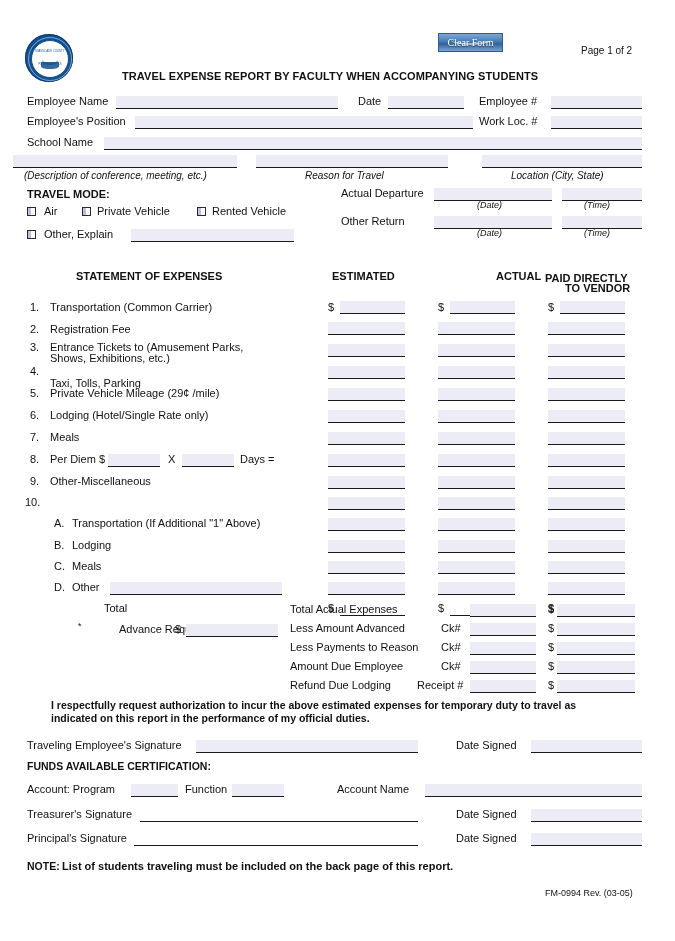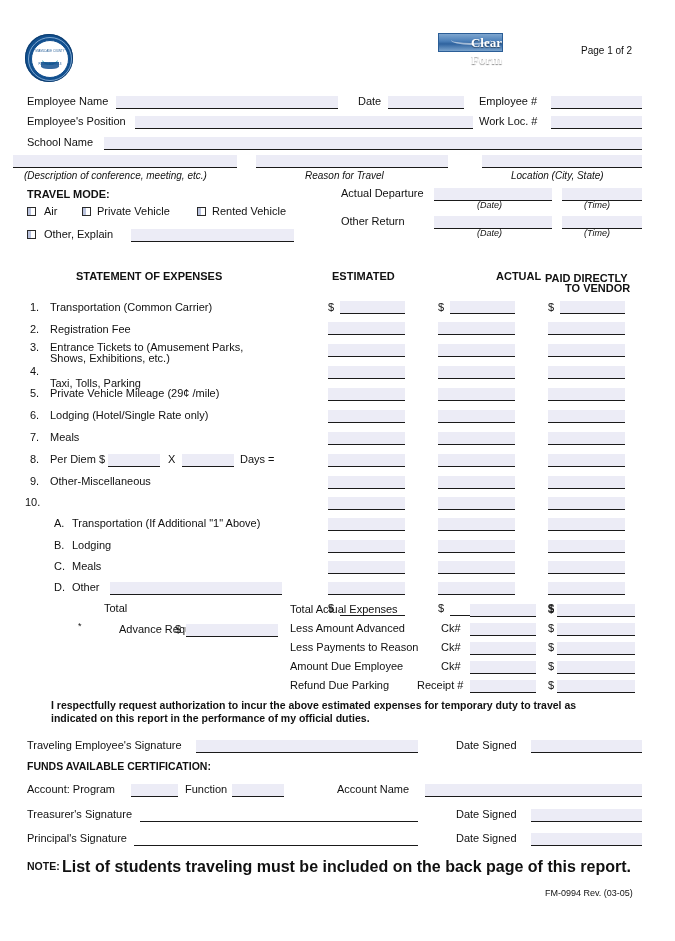--- a/index.html
+++ b/index.html
@@ -50,21 +50,21 @@
         font-size:2.6px;color:#12508f;letter-spacing:.1px;}
   .seal .txt2{position:absolute;left:0;top:22px;width:36px;text-align:center;
         font-size:2.6px;color:#12508f;}
 
   
   .clearbtn{
     position:absolute;width:63px;height:17px;
     background:linear-gradient(180deg,#7fa6cf 0%,#4b7fb8 42%,#2f639f 58%,#7aa3cd 100%);
     border:1px solid #2b5e97;
     color:#ffffff;font-family:"Liberation Serif","DejaVu Serif",serif;
-    font-size:13px;font-weight:bold;text-align:right;line-height:17px;
+    font-size:10px;font-weight:normal;text-align:center;line-height:17px;
     text-shadow:0 1px 1px rgba(0,0,0,.45);
     cursor:pointer;
   }
   .clearbtn .swoosh{
     position:absolute;left:12px;top:1px;width:40px;height:8px;
     border-bottom:2px solid rgba(255,255,255,.55);border-radius:0 0 70% 70%;
     pointer-events:none;
   }
 </style>
 </head>
@@ -82,20 +82,21 @@
     </div>
   </div>
 
   <div class="clearbtn" style="left:438px;top:33px;">
     <span class="swoosh"></span>
     <span>Clear Form</span>
   </div>
 
   <div class="abs txt" style="left:581px;top:44px;font-size:10px;">Page 1 of 2</div>
 
+  <div class="abs txt bold" style="left:122px;top:70px;font-size:11px;letter-spacing:.1px;">TRAVEL EXPENSE REPORT BY FACULTY WHEN ACCOMPANYING STUDENTS</div>
 
   <div class="abs txt" style="left:27px;top:95px;">Employee Name</div>
   <div class="fld" style="left:116px;top:96px;width:222px;"></div>
   <div class="abs txt" style="left:358px;top:95px;">Date</div>
   <div class="fld" style="left:388px;top:96px;width:76px;"></div>
   <div class="abs txt" style="left:479px;top:95px;">Employee #</div>
   <div class="fld" style="left:551px;top:96px;width:91px;"></div>
 
   <div class="abs txt" style="left:27px;top:115px;">Employee's Position</div>
   <div class="fld" style="left:135px;top:116px;width:338px;"></div>
@@ -272,21 +273,21 @@
   <div class="fld" style="left:470px;top:642px;width:66px;"></div>
   <div class="abs txt" style="left:548px;top:641px;">$</div>
   <div class="fld" style="left:557px;top:642px;width:78px;"></div>
 
   <div class="abs txt" style="left:290px;top:660px;">Amount Due Employee</div>
   <div class="abs txt" style="left:441px;top:660px;">Ck#</div>
   <div class="fld" style="left:470px;top:661px;width:66px;"></div>
   <div class="abs txt" style="left:548px;top:660px;">$</div>
   <div class="fld" style="left:557px;top:661px;width:78px;"></div>
 
-  <div class="abs txt" style="left:290px;top:679px;">Refund Due Parking</div>
+  <div class="abs txt" style="left:290px;top:679px;">Refund Due Lodging</div>
   <div class="abs txt" style="left:417px;top:679px;">Receipt #</div>
   <div class="fld" style="left:470px;top:680px;width:66px;"></div>
   <div class="abs txt" style="left:548px;top:679px;">$</div>
   <div class="fld" style="left:557px;top:680px;width:78px;"></div>
 
   <div class="abs txt bold" style="left:51px;top:699px;font-size:10.5px;">I respectfully request authorization to incur the above estimated expenses for temporary duty to travel as</div>
   <div class="abs txt bold" style="left:51px;top:712px;font-size:10.5px;">indicated on this report in the performance of my official duties.</div>
 
   <div class="abs txt" style="left:27px;top:739px;">Traveling Employee's Signature</div>
   <div class="fld" style="left:196px;top:740px;width:222px;"></div>
@@ -306,17 +307,17 @@
   <div class="fld nofill" style="left:140px;top:809px;width:278px;"></div>
   <div class="abs txt" style="left:456px;top:808px;">Date Signed</div>
   <div class="fld" style="left:531px;top:809px;width:111px;"></div>
 
   <div class="abs txt" style="left:27px;top:832px;">Principal's Signature</div>
   <div class="fld nofill" style="left:134px;top:833px;width:284px;"></div>
   <div class="abs txt" style="left:456px;top:832px;">Date Signed</div>
   <div class="fld" style="left:531px;top:833px;width:111px;"></div>
 
   <div class="abs txt bold" style="left:27px;top:860px;font-size:10.5px;">NOTE:</div>
-  <div class="abs txt bold" style="left:62px;top:860px;font-size:16px;">List of students traveling must be included on the back page of this report.</div>
+  <div class="abs txt bold" style="left:62px;top:860px;font-size:11px;">List of students traveling must be included on the back page of this report.</div>
 
   <div class="abs txt" style="left:545px;top:887px;font-size:9px;">FM-0994 Rev. (03-05)</div>
 
 </div>
 
 </body></html>

